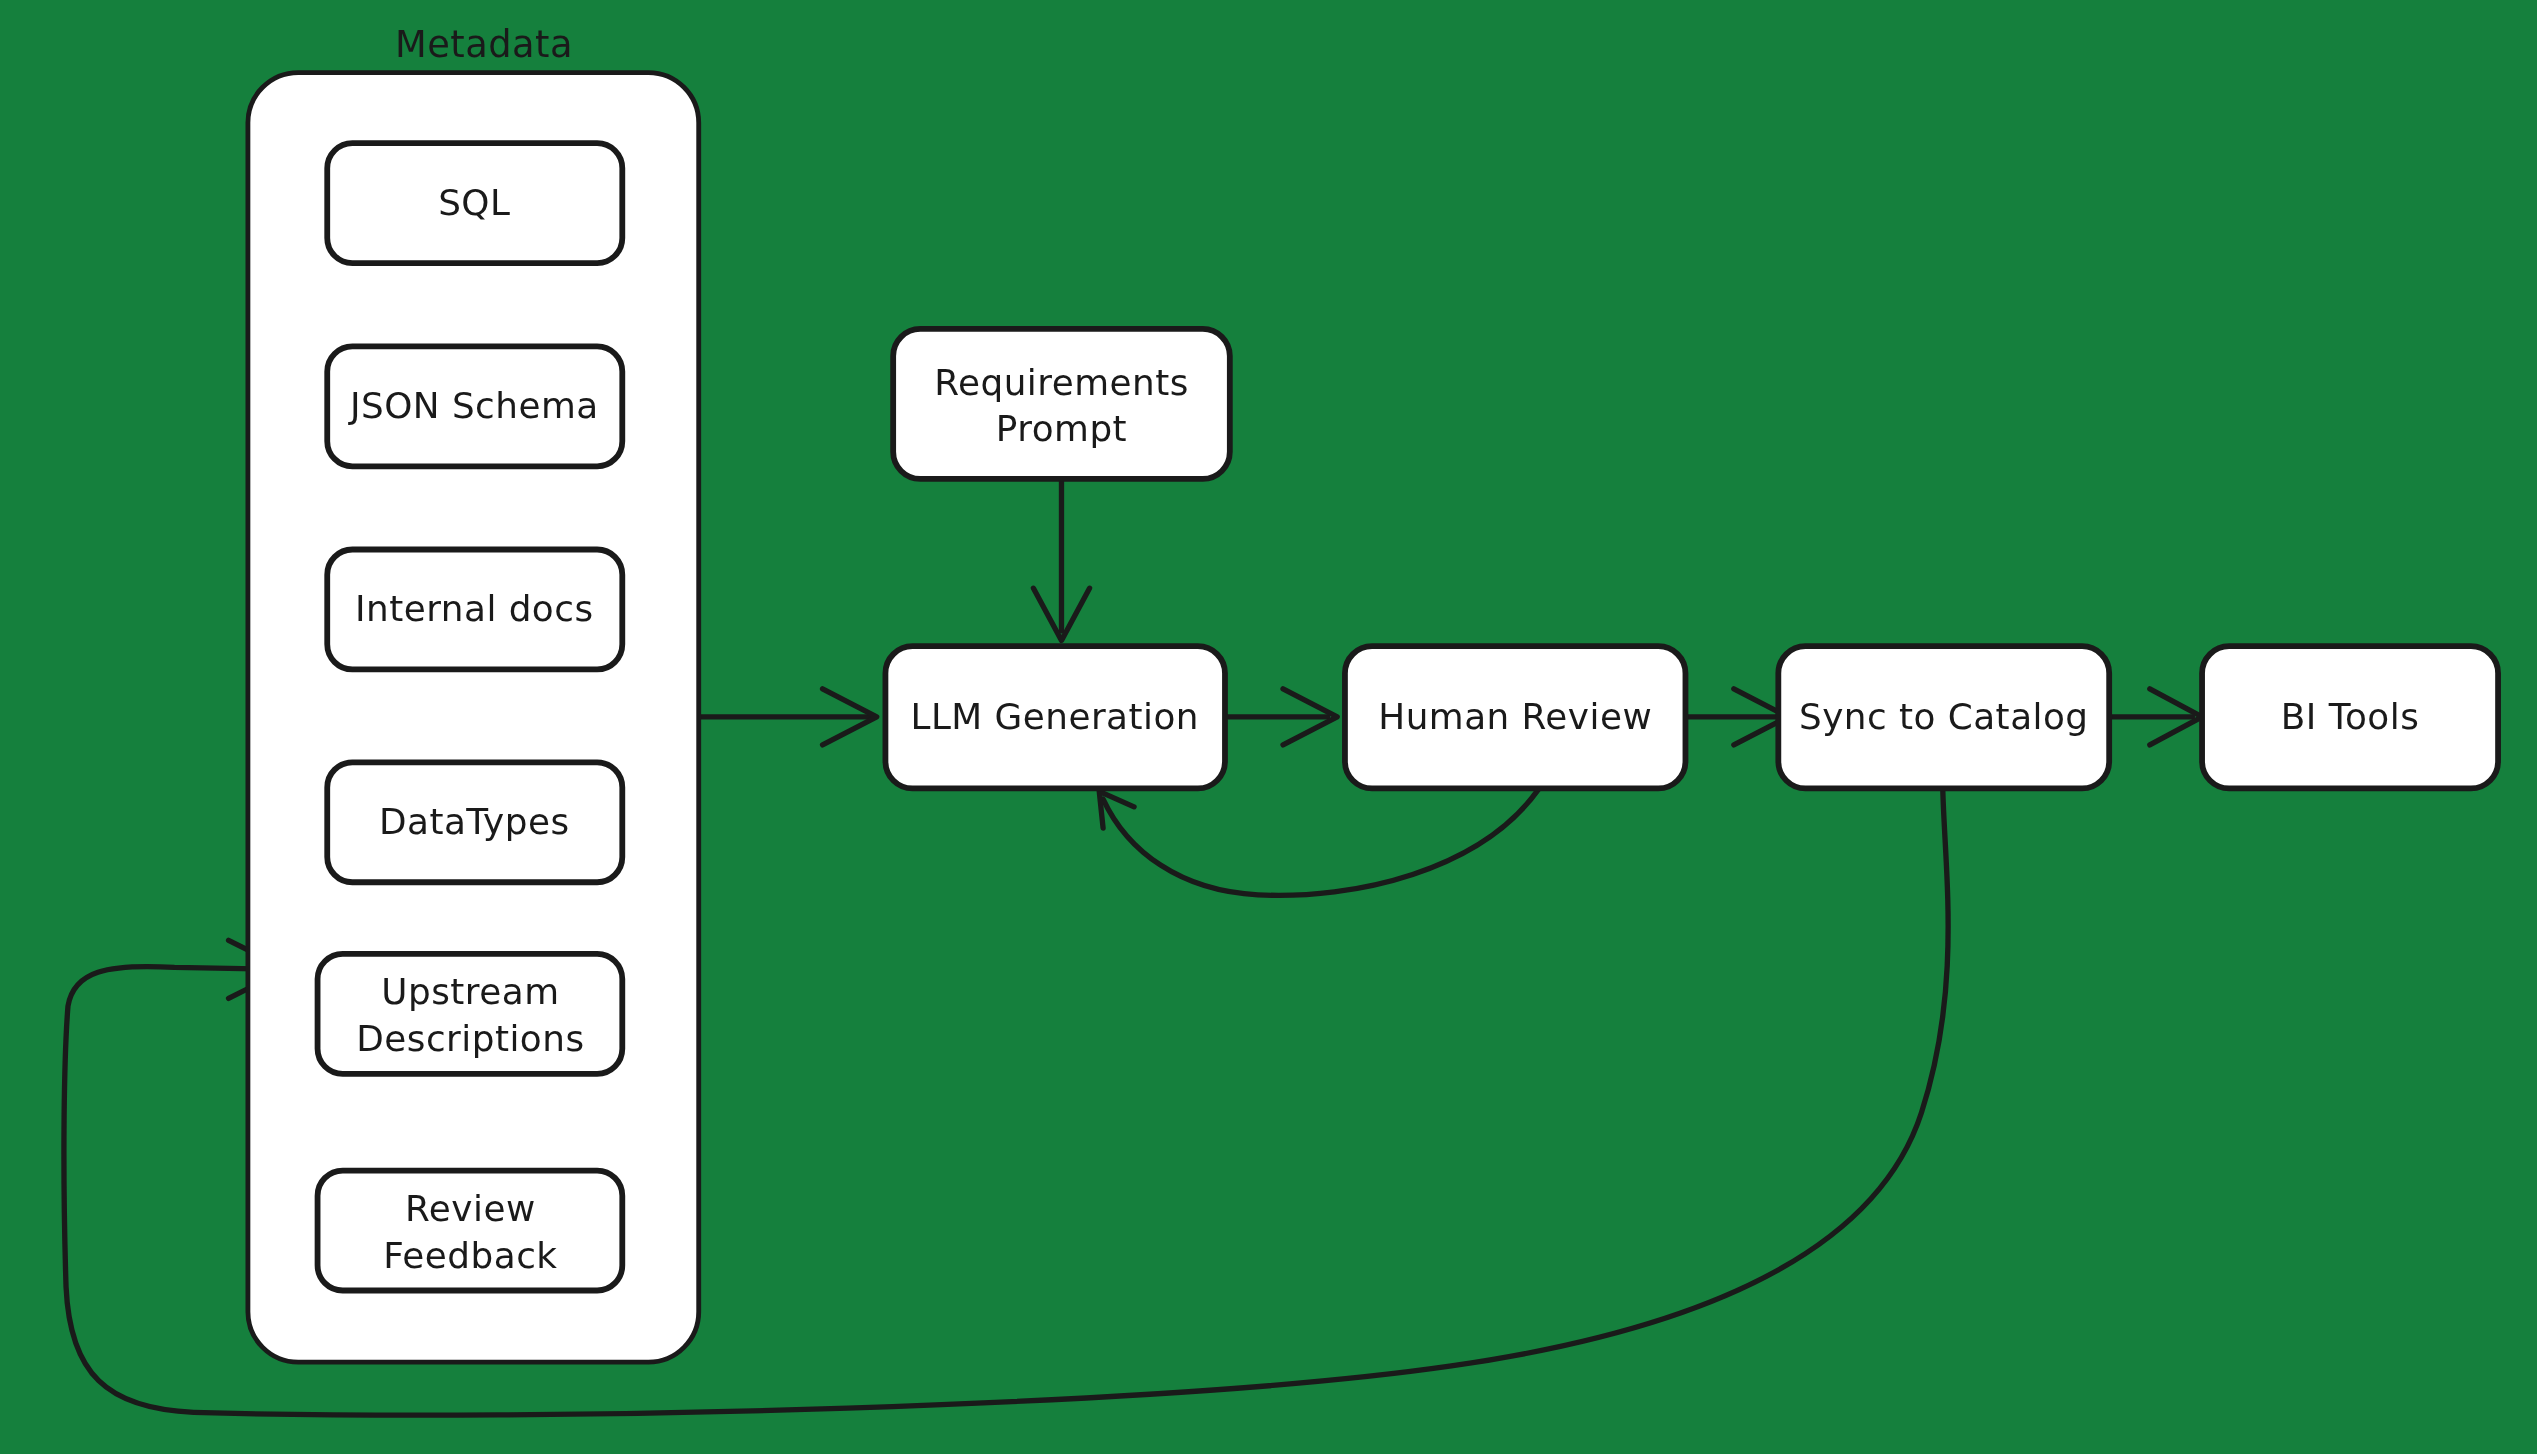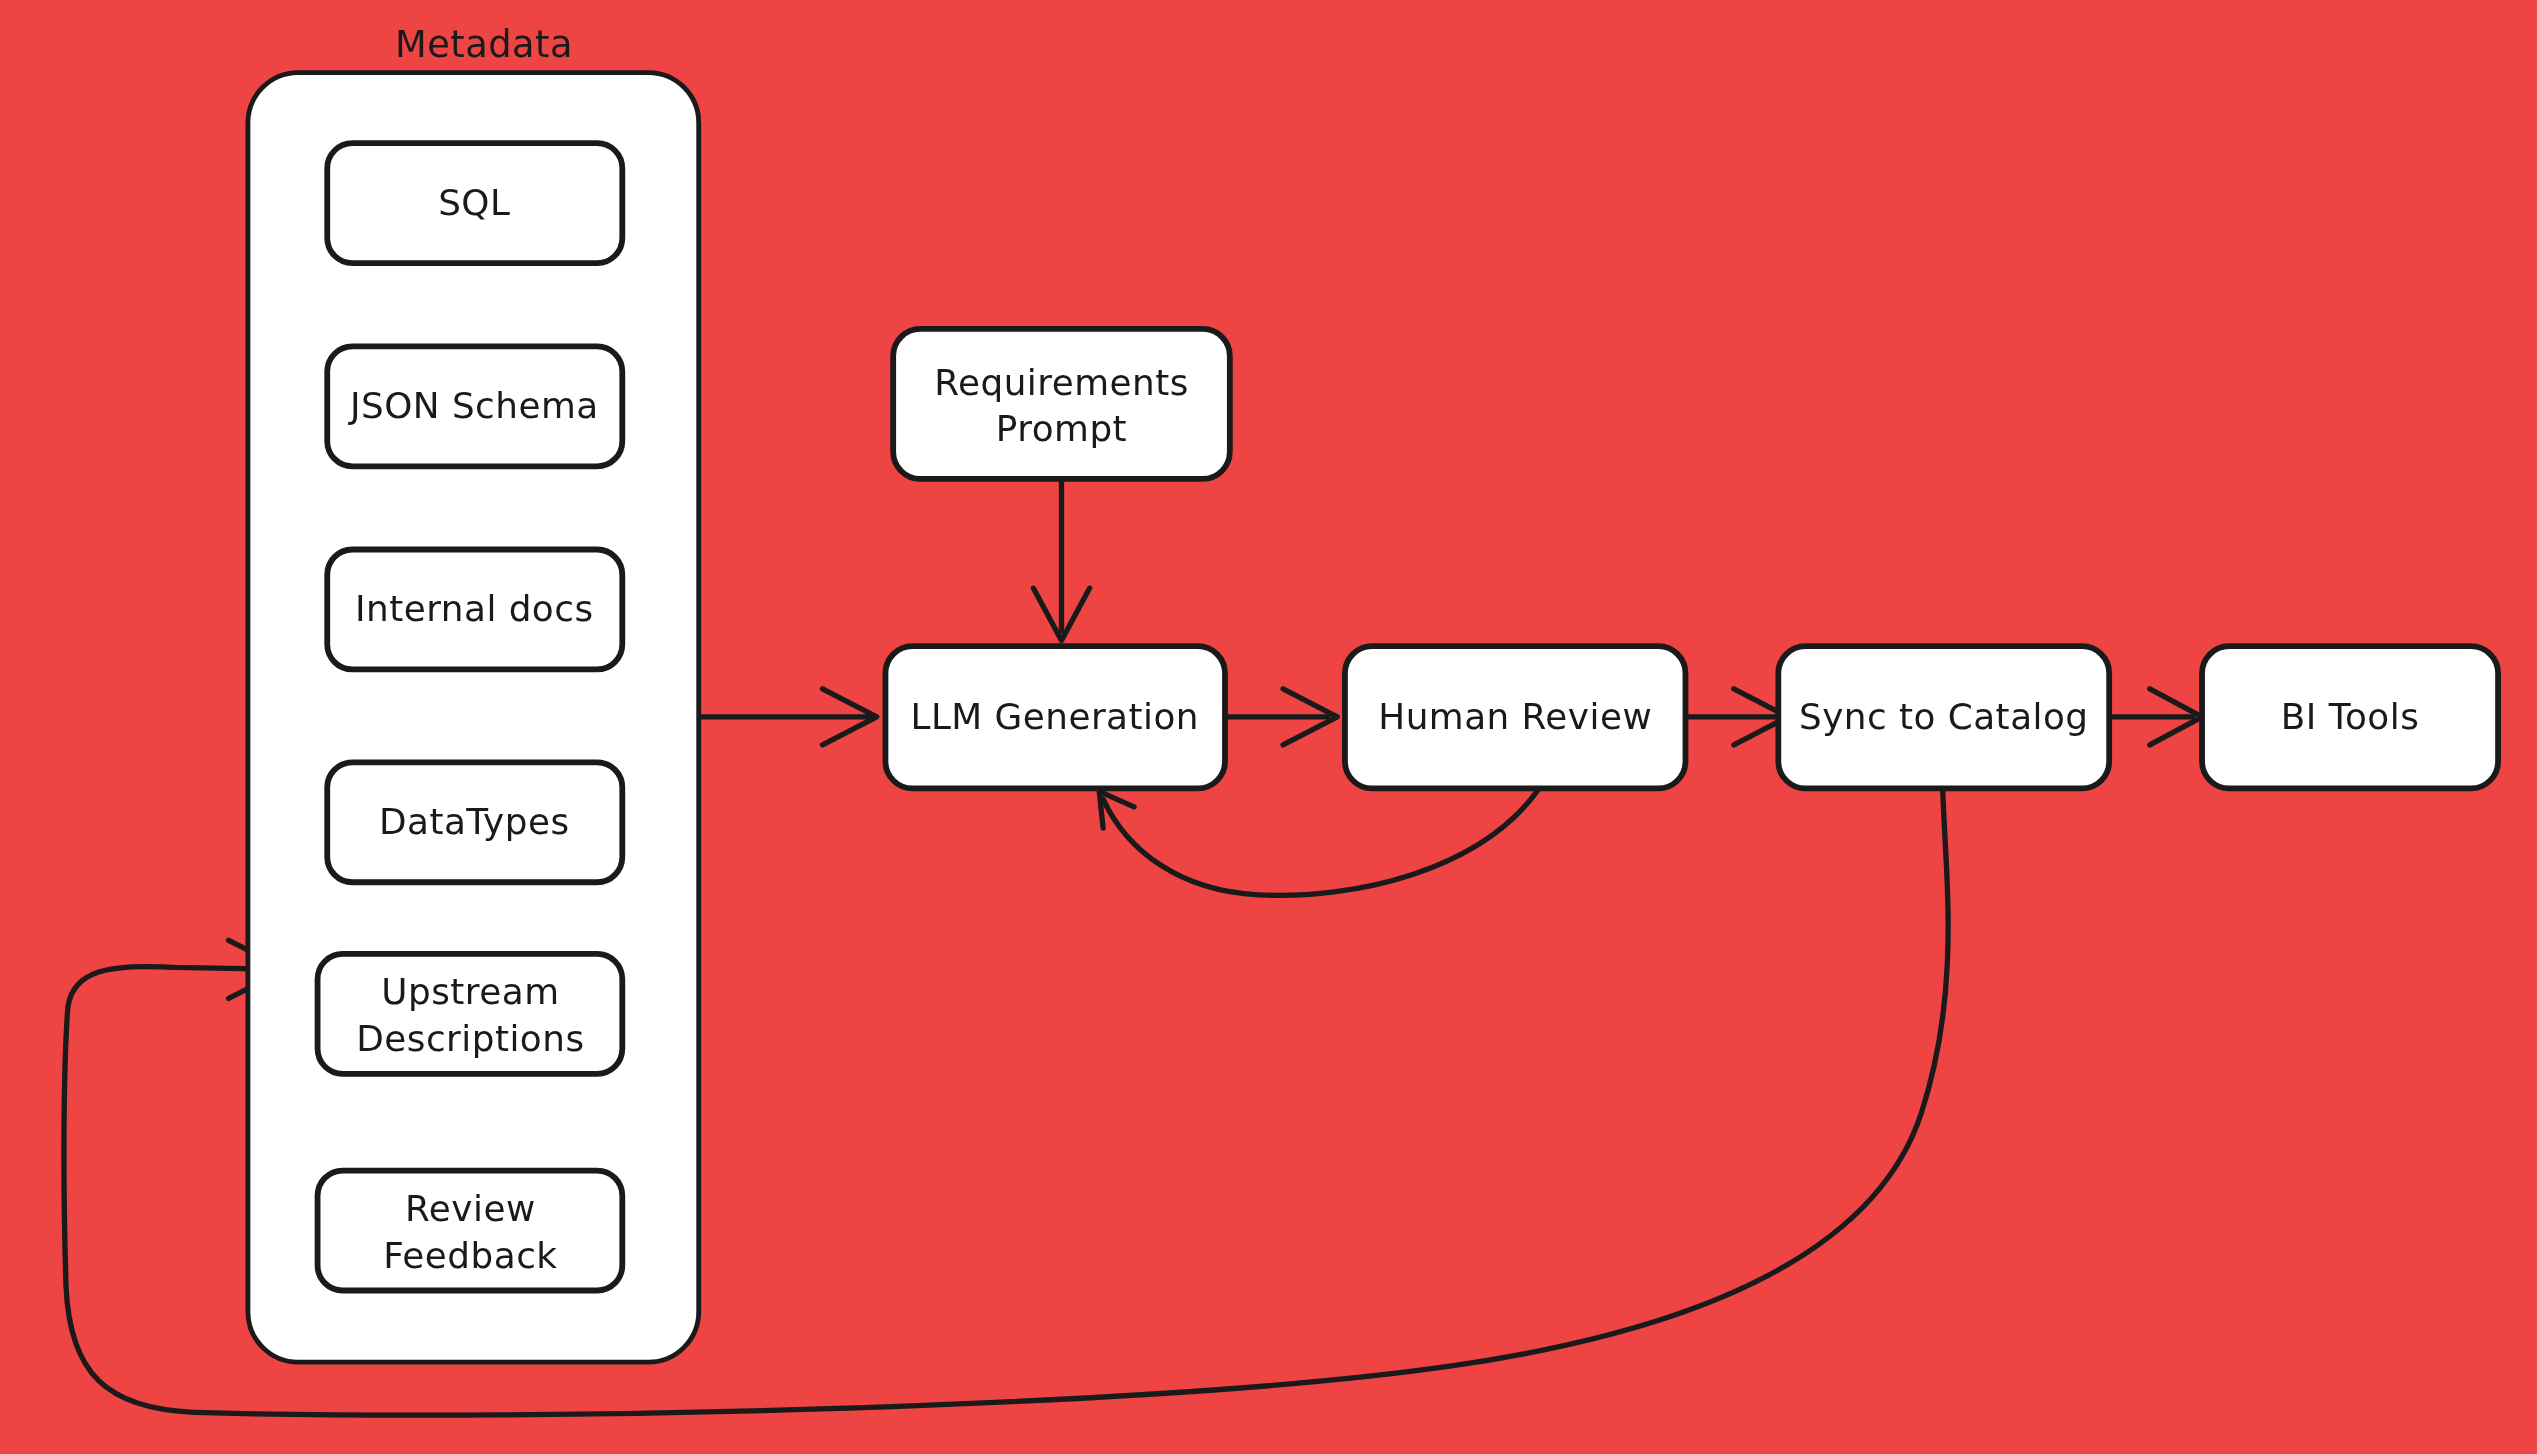--- a/index.html
+++ b/index.html
@@ -4,21 +4,21 @@
 <style>
   html, body {
     margin: 0;
     padding: 0;
     background: #ffffff;
   }
   #canvas-wrap {
     position: relative;
     width: 2538px;
     height: 1454px;
-    background: #ef4444;
+    background: #15803d;
     overflow: hidden;
   }
   svg#diagram {
     display: block;
     width: 2538px;
     height: 1454px;
   }
   .node-shape {
     fill: #ffffff;
     stroke: #1a1a1a;

